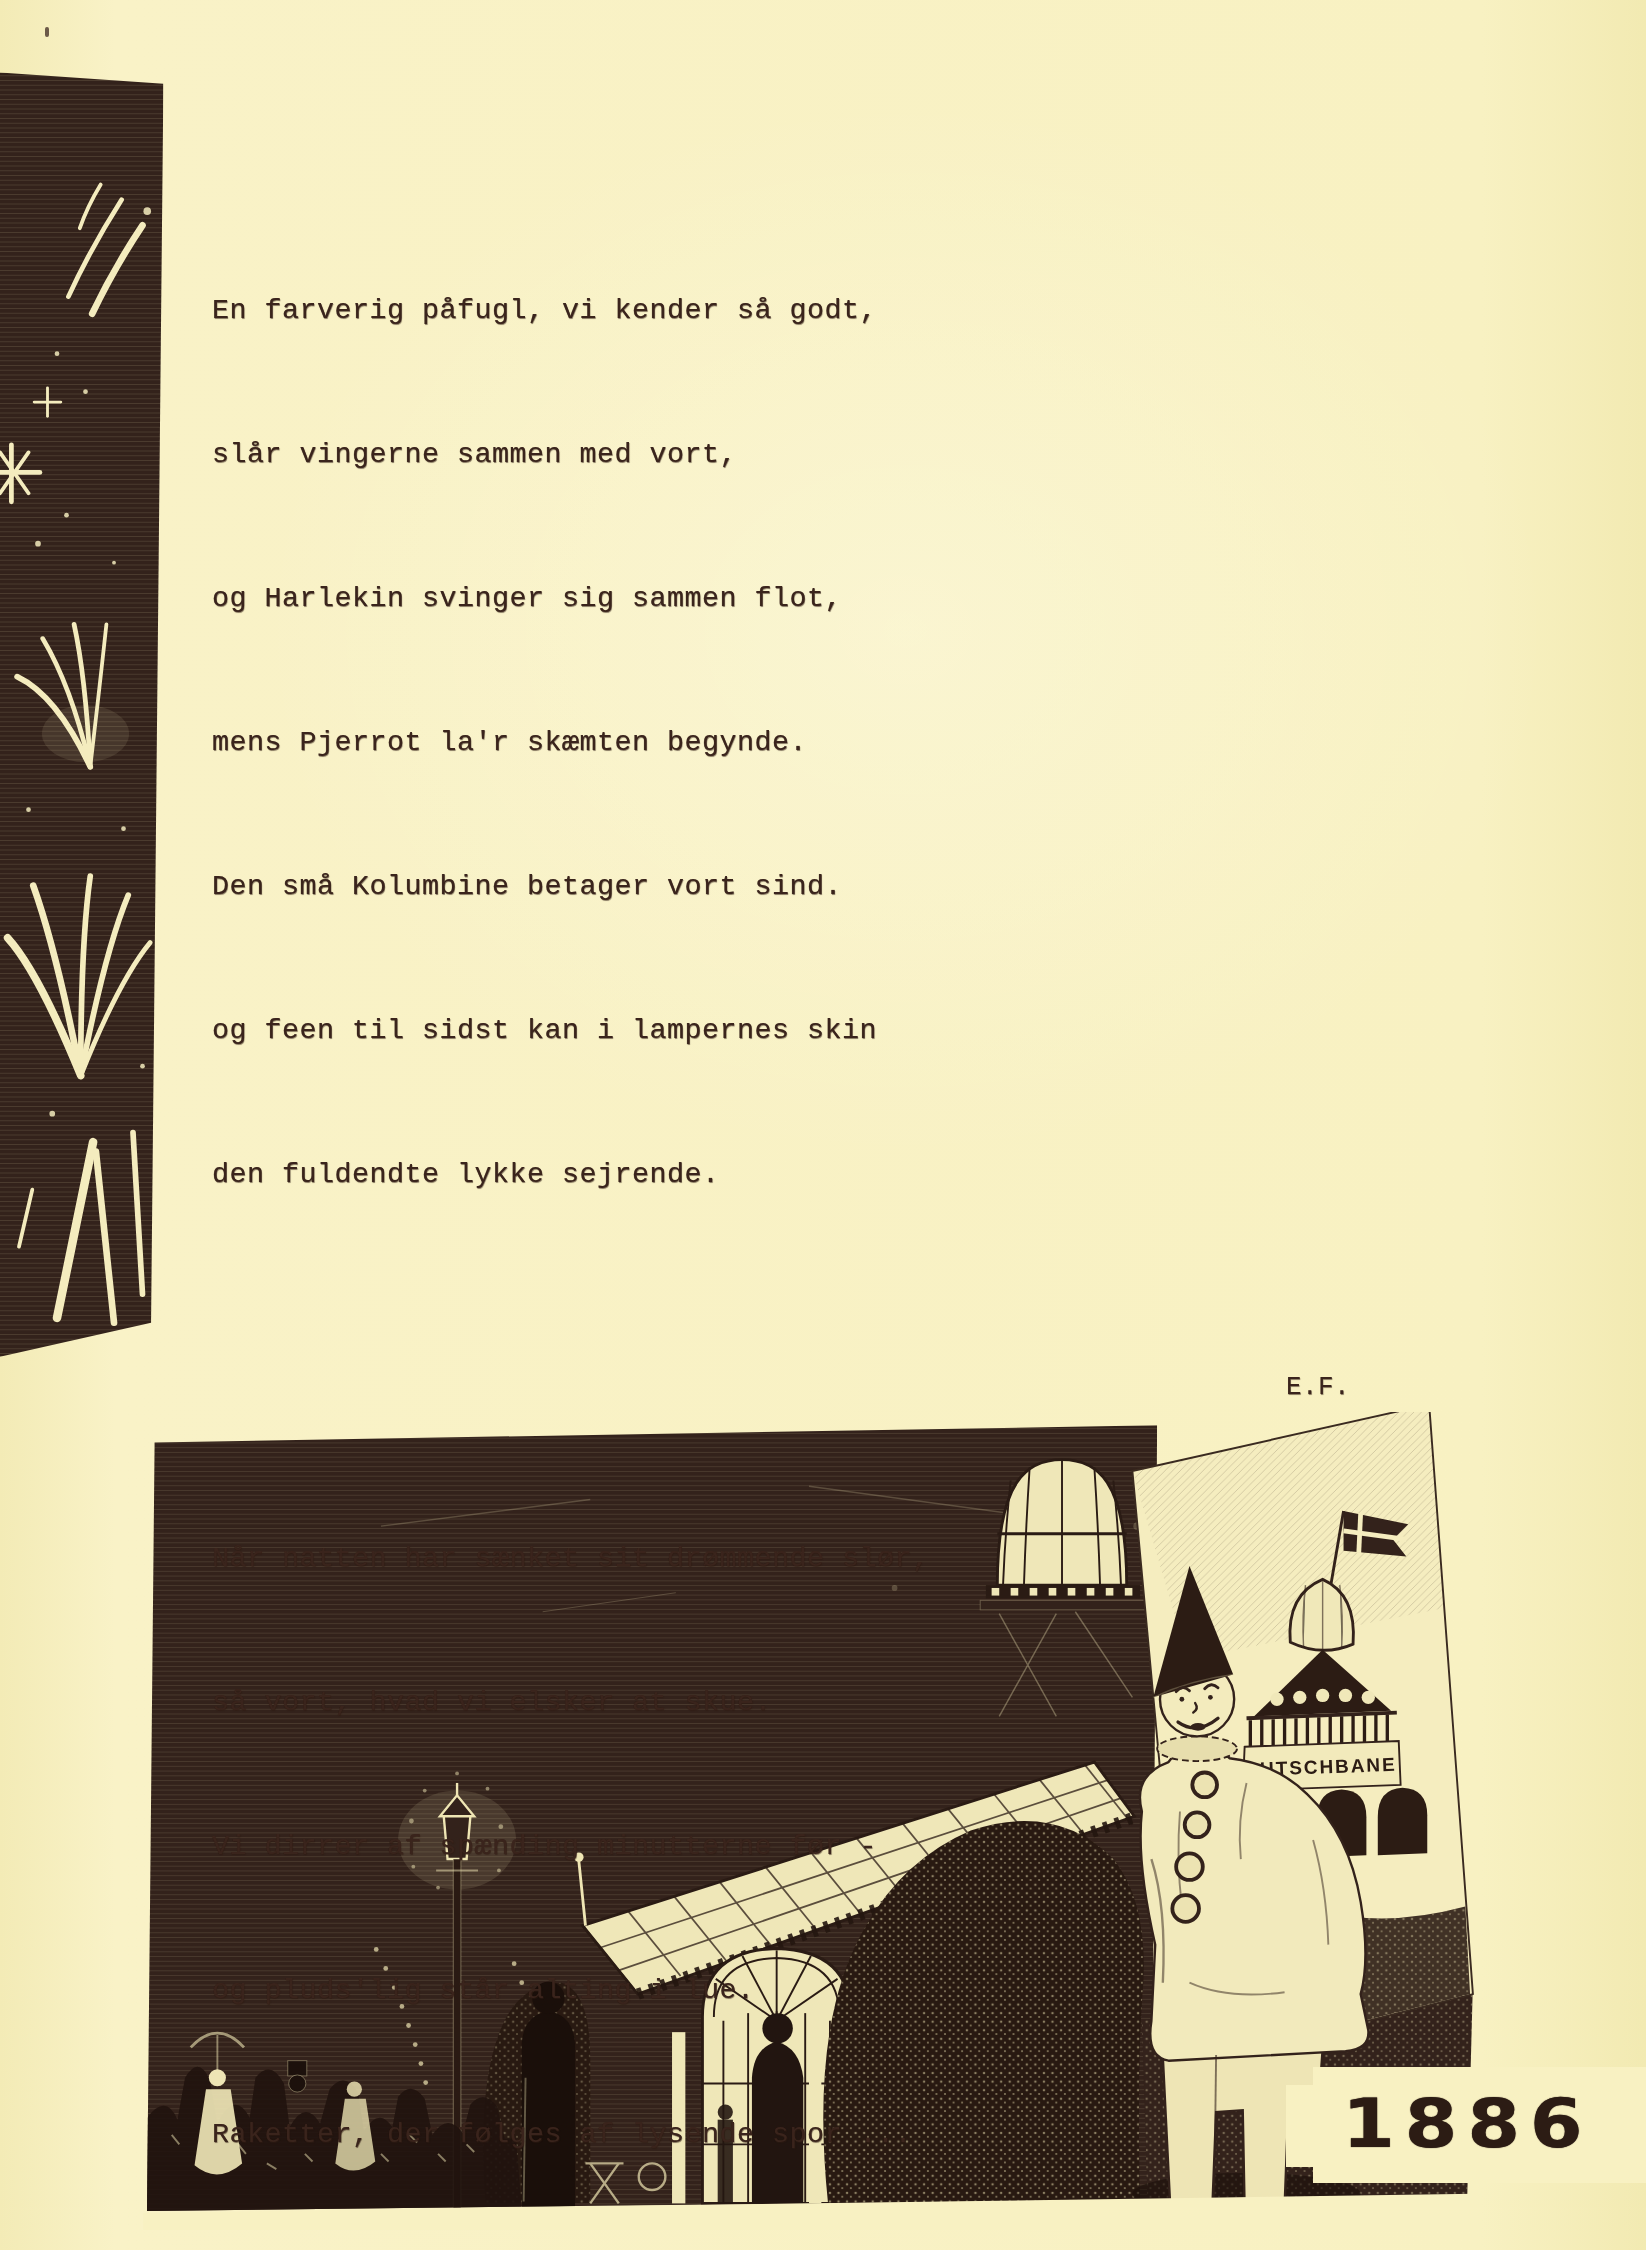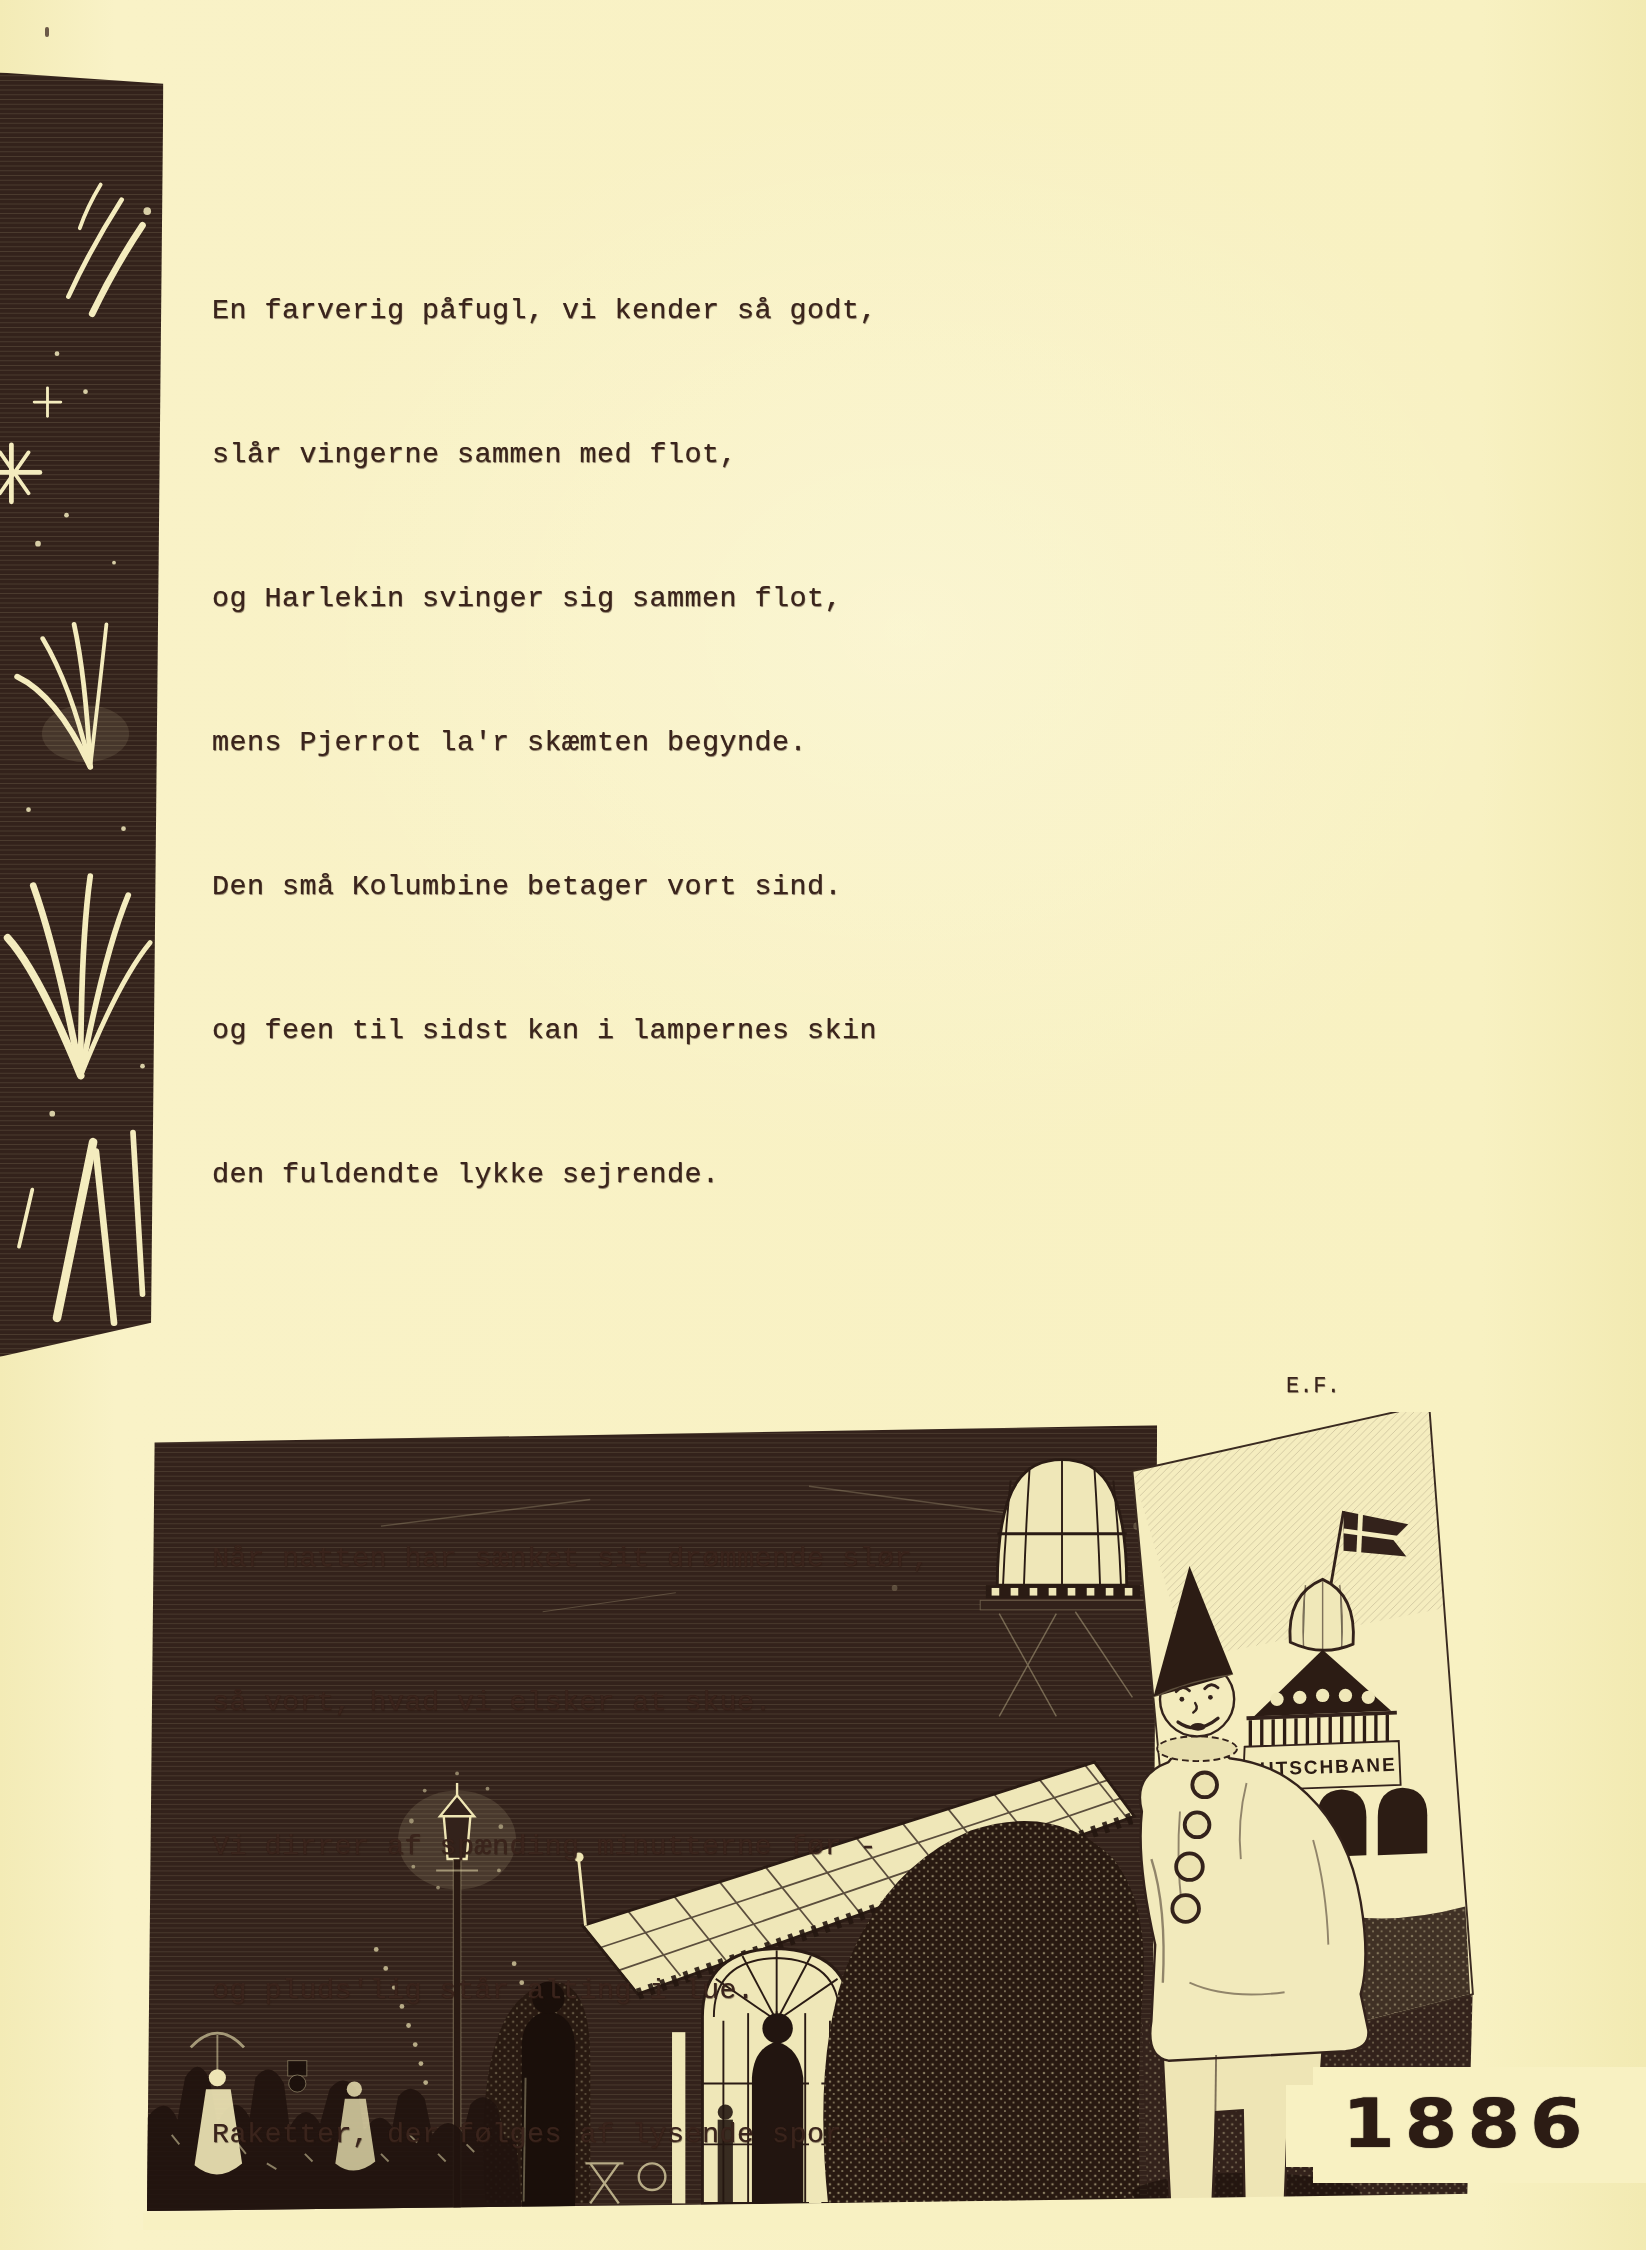--- a/index.html
+++ b/index.html
@@ -17,21 +17,21 @@
     font-size:28.5px;line-height:48px;letter-spacing:0.4px;
     color:#3a241c;
     text-shadow:0.5px 0.5px 0.7px rgba(48,27,18,.55), -0.3px 0 0.4px rgba(48,27,18,.35);
     white-space:pre;
   }
   .stanza{margin:0;}
   .stanza + .stanza{margin-top:48px;}
   .signature{
     position:absolute;left:1286px;top:1363px;
     font-family:"Liberation Mono", monospace;
-    font-size:22px;line-height:48px;letter-spacing:0.4px;color:#3a241c;
+    font-size:26px;line-height:48px;letter-spacing:0.4px;color:#3a241c;
     text-shadow:0.5px 0.5px 0.7px rgba(48,27,18,.55);
   }
   .speck{position:absolute;left:45px;top:27px;width:3.8px;height:9.5px;border-radius:1.9px;background:#4a342a;opacity:.8;}
   .artwork{position:absolute;}
   .yearbox{
     position:absolute;left:1313px;top:2067px;width:334px;height:116px;
     background:#f8f1c2;
   }
   .yearnotch{position:absolute;left:1286px;top:2085px;width:32px;height:82px;background:#f8f1c2;}
   .yearbox span{
@@ -370,21 +370,21 @@
     </g>
     <line x1="1128" y1="676" x2="1126" y2="838" stroke="#33221b" stroke-width="2" opacity="0.6"></line>
   </g>
 
   <polygon points="0,842 1400,822 1400,860 0,860" fill="#f8f1c2"></polygon>
 </svg>
 
 <div class="poem">
   <div class="stanza">
     <div>En farverig påfugl, vi kender så godt,</div>
-    <div>slår vingerne sammen med flot,</div>
+    <div>slår vingerne sammen med vort,</div>
     <div>og Harlekin svinger sig sammen flot,</div>
     <div>mens Pjerrot la'r skæmten begynde.</div>
     <div>Den små Kolumbine betager vort sind.</div>
     <div>og feen til sidst kan i lampernes skin</div>
     <div>den fuldendte lykke sejrende.</div>
   </div>
   <div class="stanza">
     <div>Når natten har sænket sit drømmende slør,</div>
     <div>så vort, hvad vi elsker at skue.</div>
     <div>Vi dirrer af spænding minutterne før -</div>

